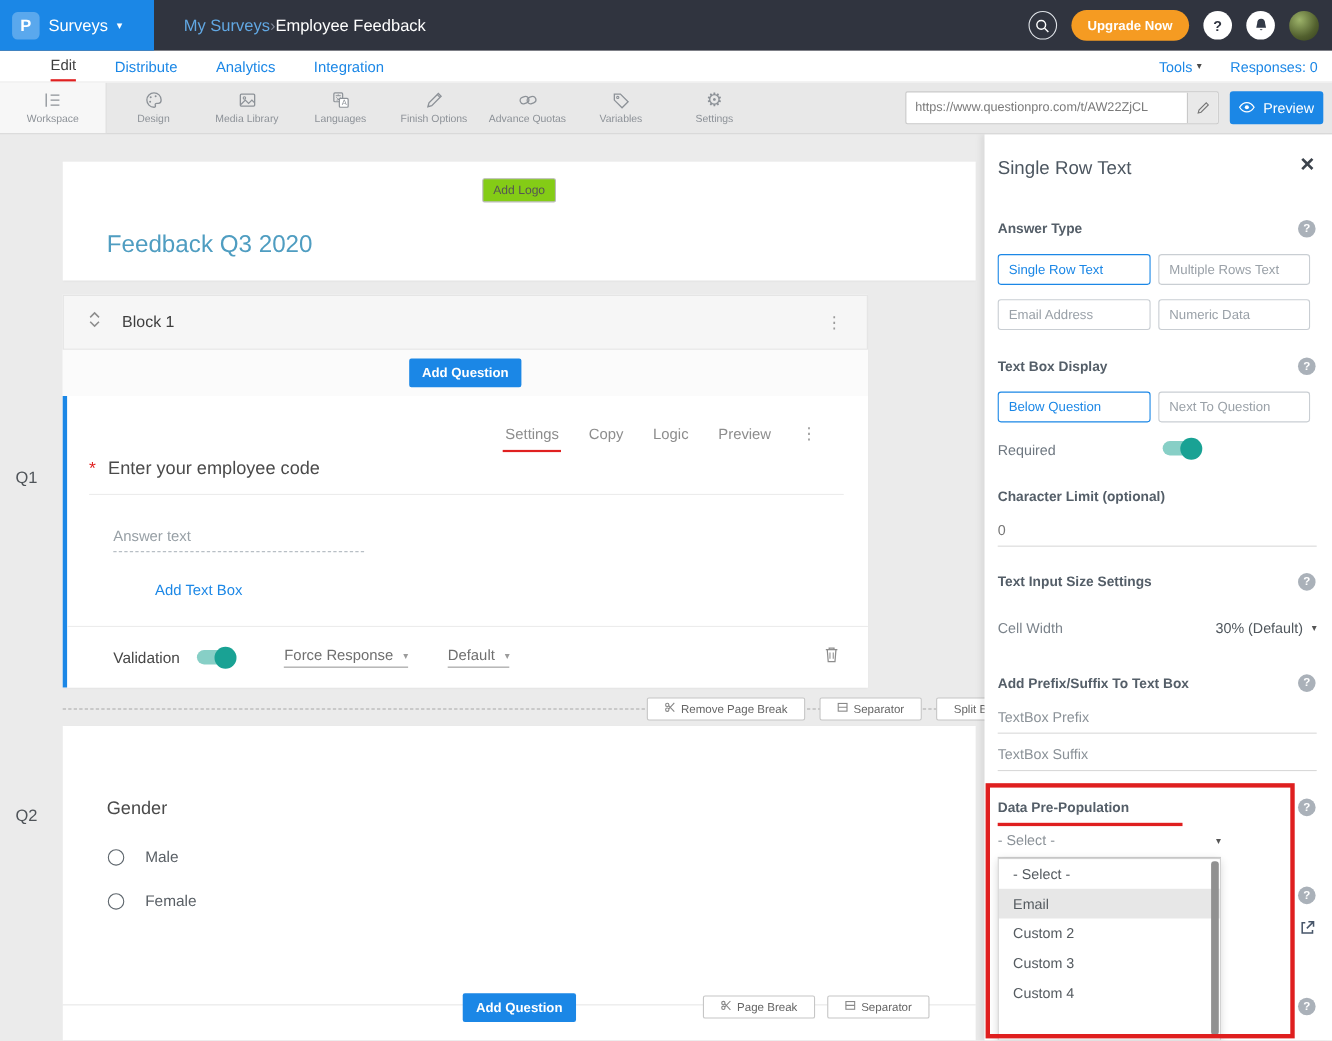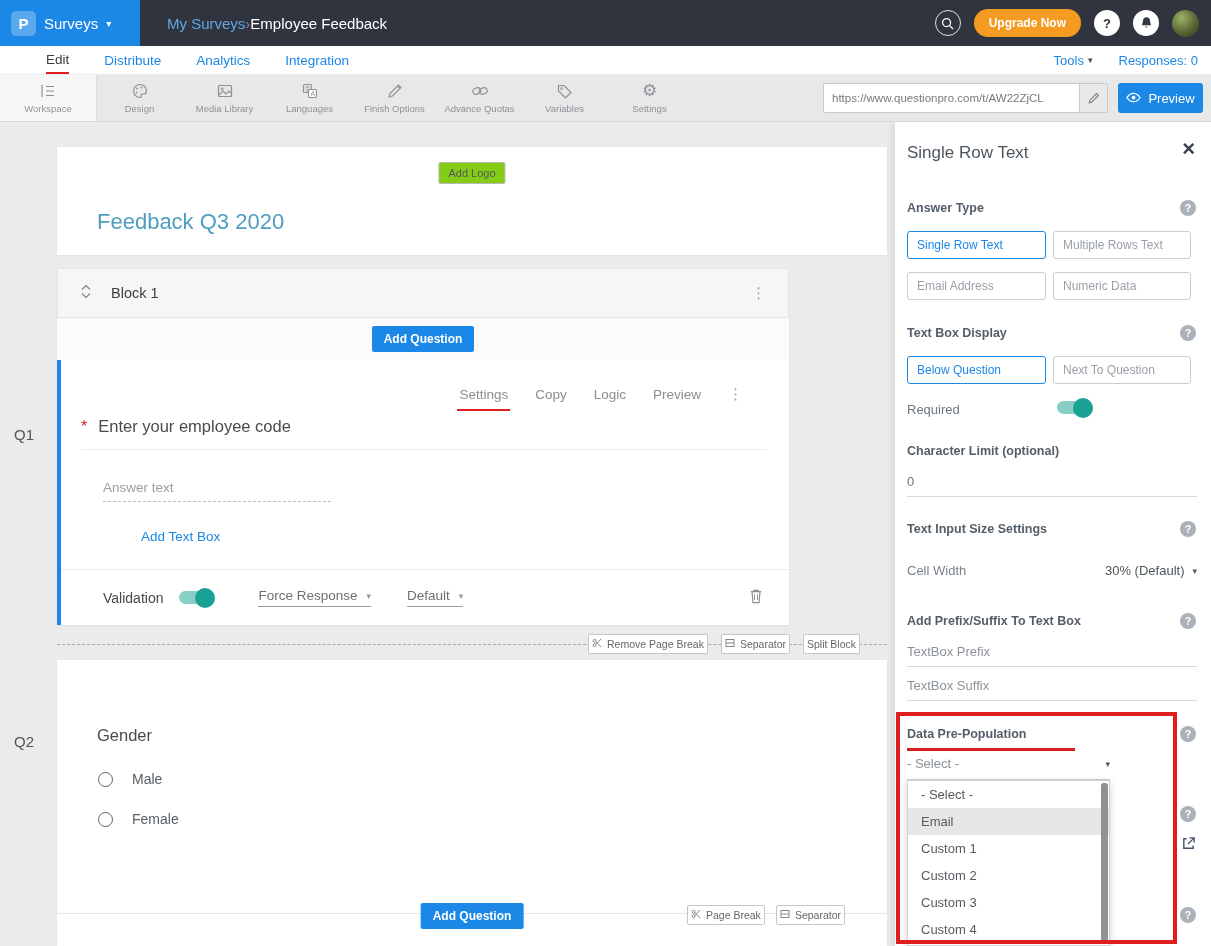--- a/index.html
+++ b/index.html
@@ -73,21 +73,21 @@
   .toggle::after{content:"";position:absolute;right:-3px;top:-3.5px;width:20px;height:20px;border-radius:50%;background:#19a294;}
   .q1-footer .toggle{margin-left:16px;}
   .inline-select{font-size:13.5px;color:#6f6f6f;border-bottom:1px solid #9b9b9b;padding-bottom:3px;display:flex;gap:9px;align-items:center;cursor:pointer;}
   .force-select{margin-left:46px;}
   .default-select{margin-left:36px;}
   .sel-caret{font-size:9px;color:#9b9b9b;}
   .trash{margin-left:auto;cursor:pointer;}
 
   .break-line{position:absolute;left:57px;top:644px;width:830px;border-top:1px dashed #a7a7a7;}
   .break-pills{position:absolute;top:634px;left:588px;display:flex;gap:13px;z-index:2;}
-  .pill{background:#fff;border:1px solid #c6c6c6;border-radius:2px;font-size:10.5px;color:#666;padding:3px 3px;display:flex;align-items:center;gap:5px;white-space:nowrap;cursor:pointer;}
+  .pill{background:#fff;border:1px solid #c6c6c6;border-radius:2px;font-size:10.5px;color:#666;padding:3px 15px;display:flex;align-items:center;gap:5px;white-space:nowrap;cursor:pointer;}
 
   .q2-card{left:57px;top:660px;width:830px;height:286px;}
   .q2-title{position:absolute;left:40px;top:66px;font-size:16.5px;color:#4a4a4a;}
   .opt-row{position:absolute;left:41px;display:flex;align-items:center;gap:19px;}
   .radio{width:15px;height:15px;border:1.8px solid #5d656c;border-radius:50%;background:#fff;cursor:pointer;}
   .opt-label{font-size:14px;color:#5a6066;}
   .q2-line{position:absolute;left:0;right:0;top:253px;border-top:1px solid #e7e7e7;}
   .q2-addq{position:absolute;left:50%;transform:translateX(-50%);top:243px;}
   .q2-pills{position:absolute;right:42px;top:245px;display:flex;gap:11px;}
 
@@ -414,21 +414,20 @@
   <span class="help hp-dpp">?</span>
 
   <div class="select-control">
     <span>- Select -</span>
     <span class="caret-sm">▾</span>
   </div>
 
   <div class="dropdown">
     <div class="dd-item">- Select -</div>
     <div class="dd-item selected">Email</div>
-    <div class="dd-item">Custom 1</div>
     <div class="dd-item">Custom 2</div>
     <div class="dd-item">Custom 3</div>
     <div class="dd-item">Custom 4</div>
     <div class="dd-scroll"></div>
   </div>
 
   <span class="help hp-mid">?</span>
   <span class="ext-link">
     <svg width="15" height="15" viewBox="0 0 16 16">
         <path d="M6 3H3v10h10v-3" fill="none" stroke="#47566a" stroke-width="1.5"></path>

